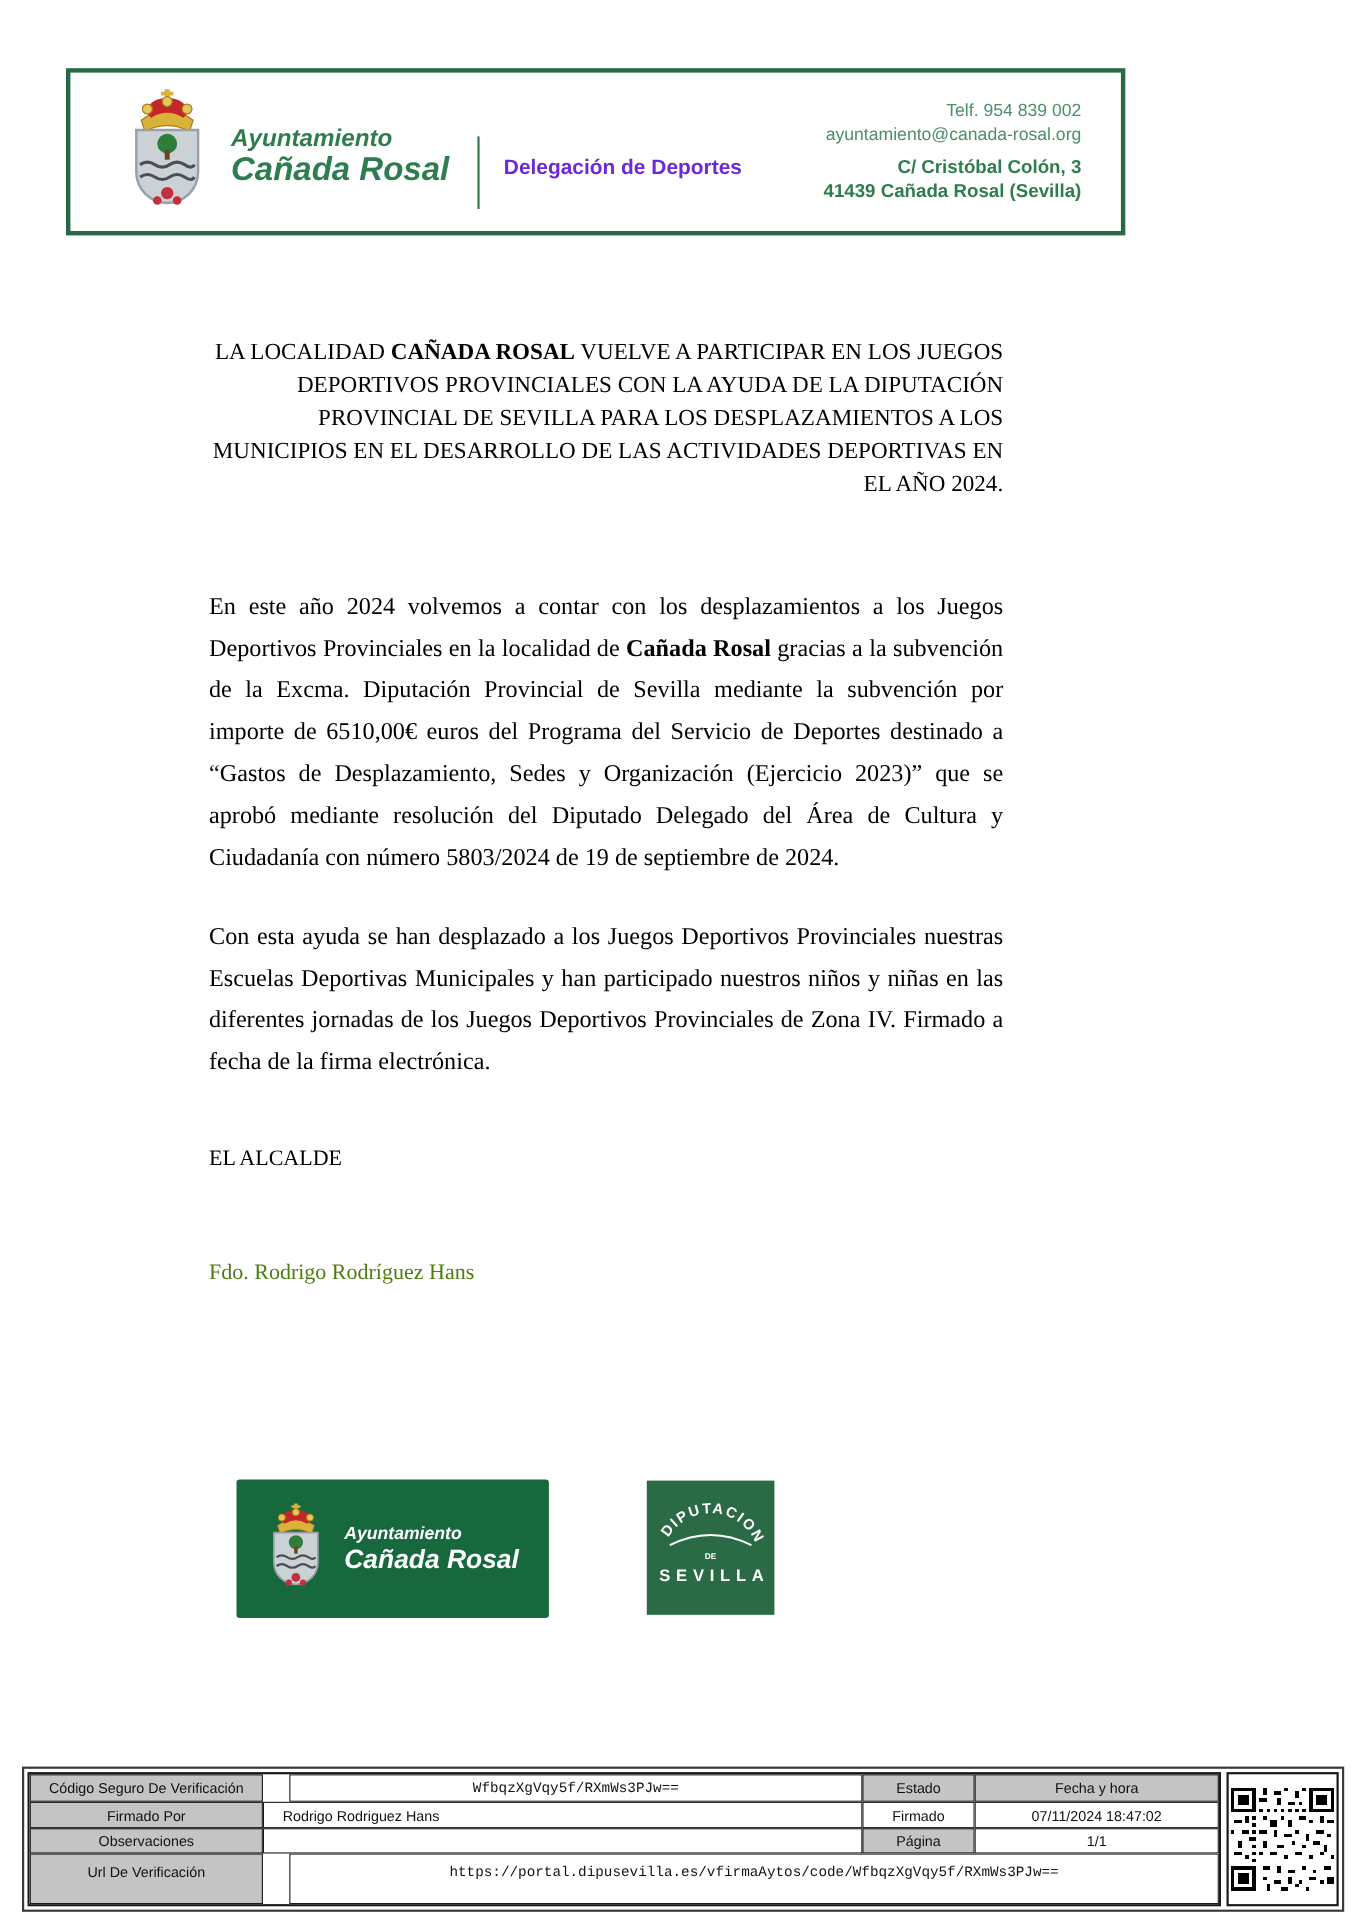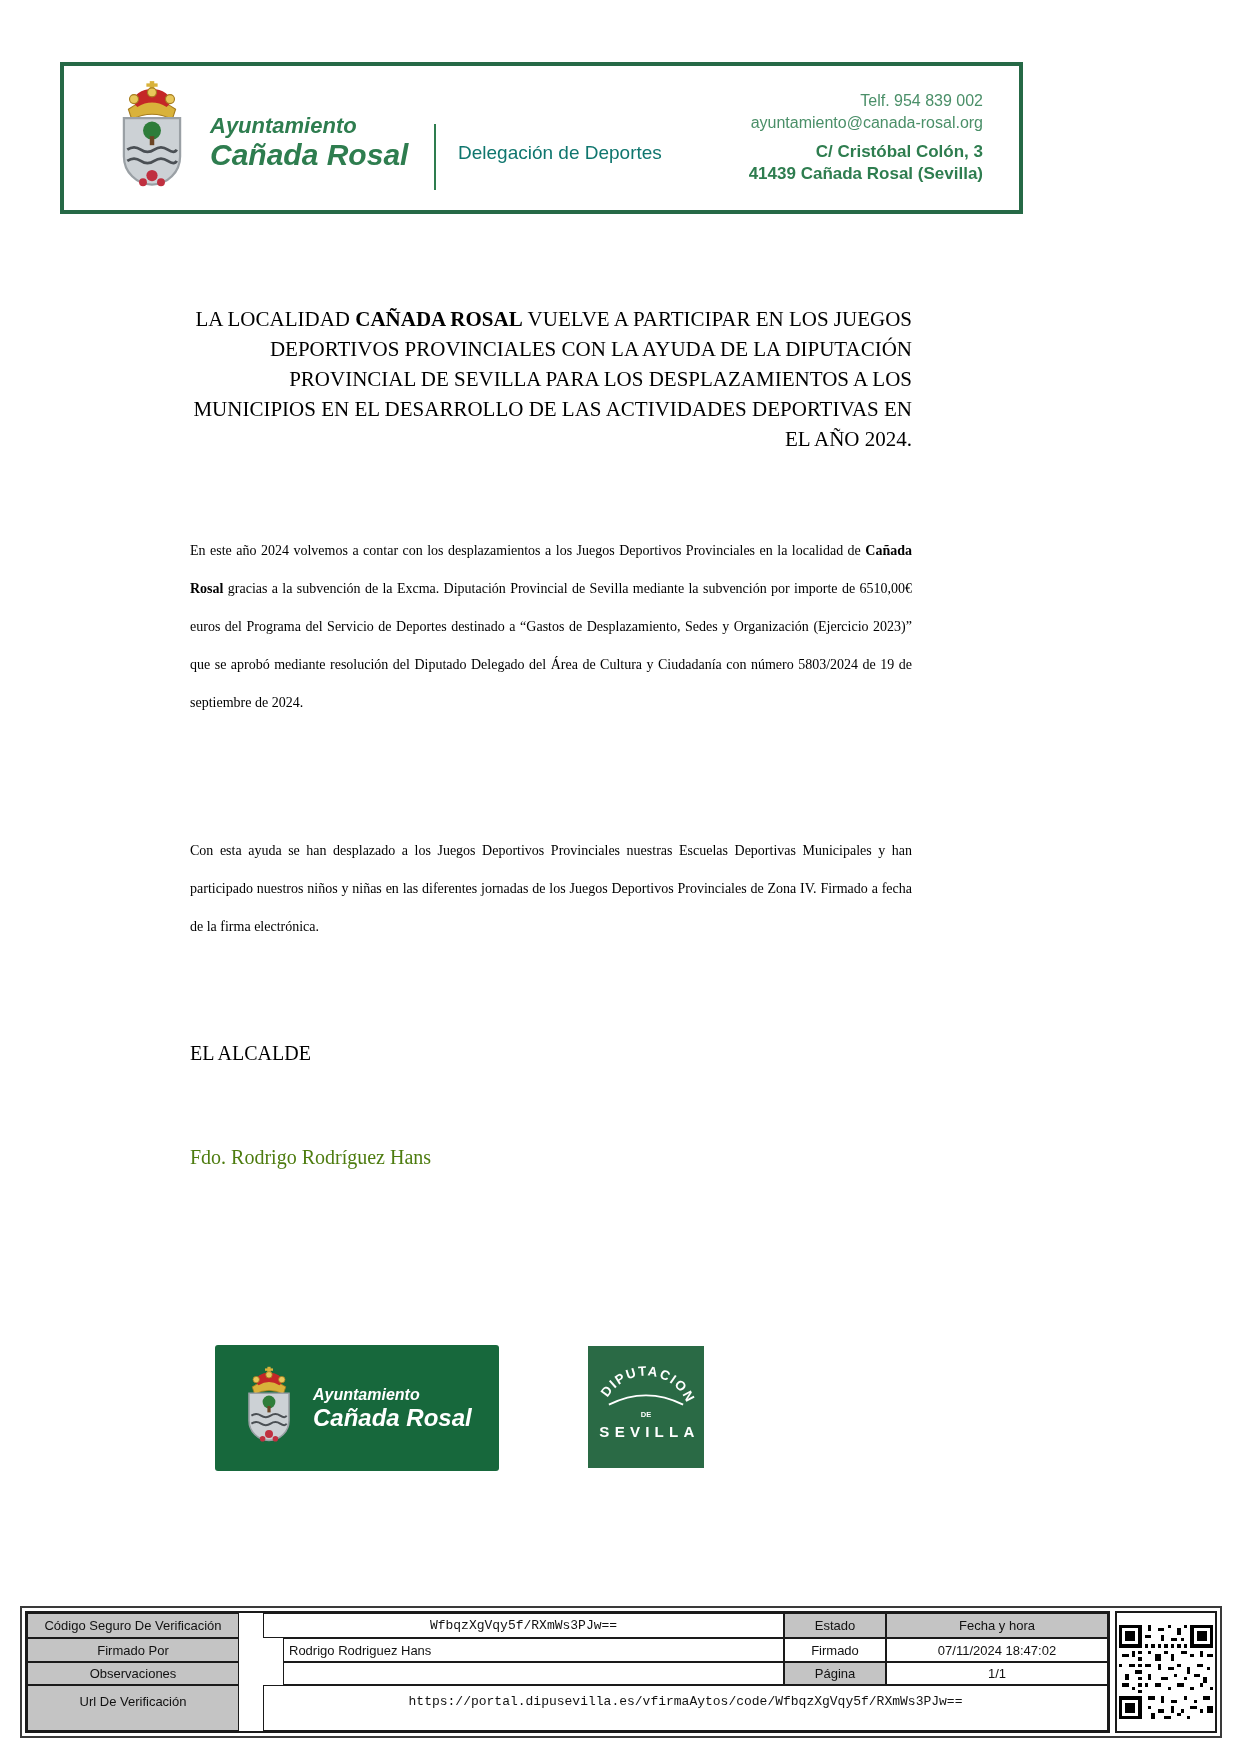--- a/index.html
+++ b/index.html
@@ -20,36 +20,36 @@
     width:963px; height:152px;
     border:4px solid #266946;
     background:#fff;
   }
   .lh-inner { position:relative; width:100%; height:100%; font-family:"Liberation Sans", sans-serif; }
   .crest-wrap { position:absolute; left:48px; top:14px; width:80px; height:118px; }
   .org-block { position:absolute; left:146px; top:48px; color:#2e7d4f; font-style:italic; font-weight:bold; }
   .org-line1 { font-size:22px; line-height:24px; }
   .org-line2 { font-size:30px; line-height:34px; }
   .lh-divider { position:absolute; left:370px; top:58px; width:2px; height:66px; background:#2e7d4f; }
-  .lh-dept { position:absolute; left:394px; top:76px; font-size:19px; color:#0f766e; }
+  .lh-dept { position:absolute; left:394px; top:76px; font-size:19px; color:#6d28d9;font-weight:bold; }
   .lh-contact { position:absolute; right:36px; top:24px; text-align:right; color:#4a8f68; font-size:16px; line-height:22px; }
   .lh-contact .addr { font-weight:bold; color:#2e7d4f; font-size:17px; }
   .lh-contact .gap { height:7px; }
 
   
   .doc-title {
     position:absolute; left:190px; top:304px; width:722px;
     text-align:right;
     font-size:21px; line-height:30px; color:#000;
   }
   .doc-title b { font-weight:bold; }
   .doc-para {
     position:absolute; left:190px; width:722px;
     text-align:justify;
-    font-size:14px; line-height:38px; color:#000;
+    font-size:22px; line-height:38px; color:#000;
   }
   .para1 { top:532px; }
   .para2 { top:832px; }
   .sig-role {
     position:absolute; left:190px; top:1042px; width:722px;
     text-align:left; font-size:20px; color:#000;
   }
   .sig-name {
     position:absolute; left:190px; top:1146px; width:722px;
     text-align:left; font-size:20px; color:#4d7c0f;
@@ -90,21 +90,21 @@
     font-size:13px;
   }
   .cell {
     border:1px solid #1a1a1a;
     display:flex; align-items:center; justify-content:center;
     overflow:hidden; white-space:nowrap;
     background:#fff;
   }
   .cell.lbl { background:#c4c4c4; }
   .cell.mono { font-family:"Liberation Mono", monospace; font-size:13px;margin-left:24px; }
-  .cell.left { justify-content:flex-start; padding-left:5px;margin-left:44px; }
+  .cell.left { justify-content:flex-start; padding-left:17px; }
   .cell.span3 { grid-column:2 / 5; }
   .cell.top { align-items:flex-start; padding-top:8px; }
   .qr-box {
     width:102px; flex:none;
     border:2px solid #1a1a1a;
     display:flex; align-items:center; justify-content:center;
     background:#fff;
   }
 </style>
 </head>

